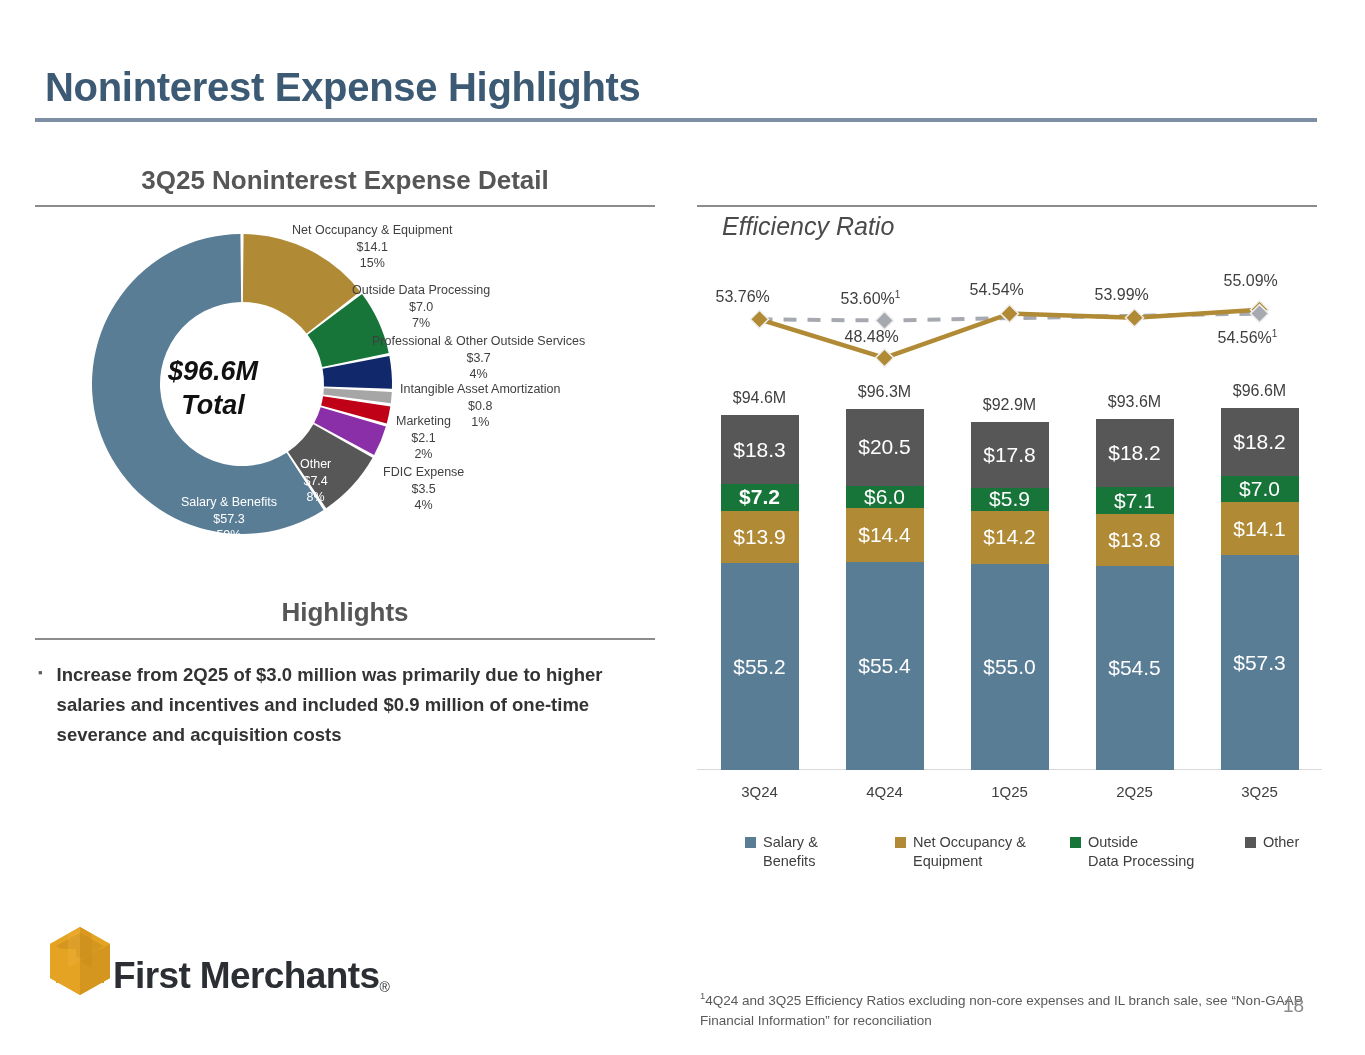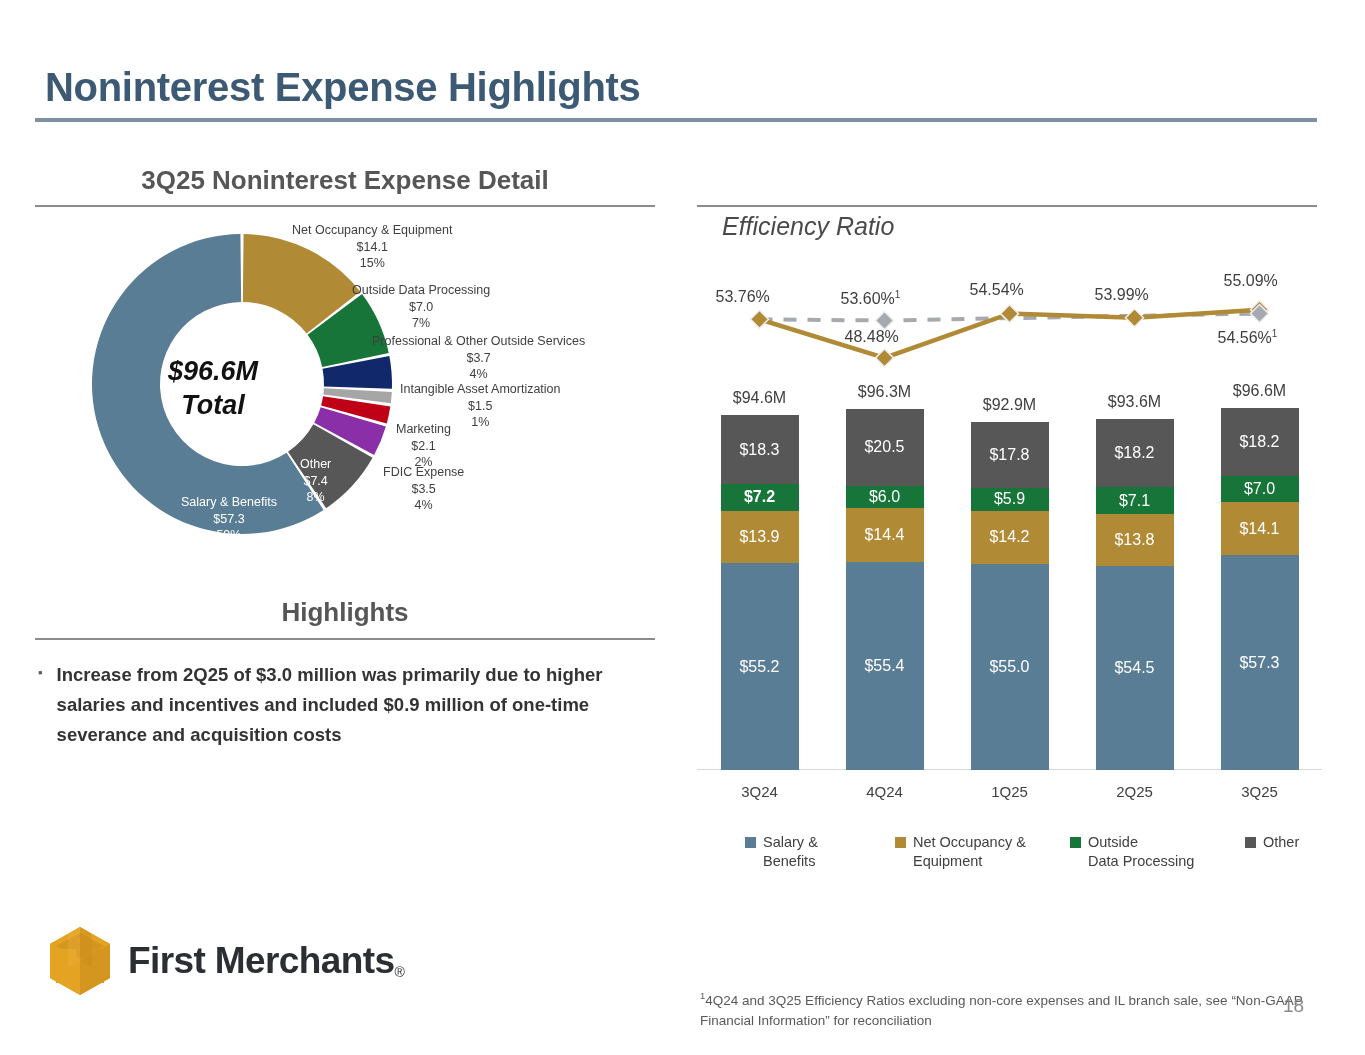--- a/index.html
+++ b/index.html
@@ -52,33 +52,33 @@
   
   .hl-list{position:absolute;left:38px;top:660px;width:610px;}
   .hl-item{display:flex;gap:14px;align-items:flex-start;}
   .hl-bullet{color:#5b5b5b;font-size:13px;line-height:1.95;}
   .hl-text{
     font-size:18.5px;font-weight:bold;color:#333333;line-height:1.62;
     max-width:560px;
   }
 
   
-  #logo{position:absolute;left:48px;top:925px;display:flex;align-items:center;gap:16px;}
+  #logo{position:absolute;left:48px;top:925px;display:flex;align-items:flex-end;gap:1px;}
   #logo-name{font-size:37px;font-weight:bold;color:#2B2F33;letter-spacing:-0.6px;}
   #logo-reg{font-size:14px;color:#2B2F33;vertical-align:sub;}
 
   
   #eff-label{
     position:absolute;left:722px;top:212px;font-size:25px;font-style:italic;color:#4a4a4a;
   }
   #trend-chart{position:absolute;left:697px;top:250px;width:625px;height:580px;}
 
   .bar-col{position:absolute;bottom:60px;width:78px;}
   .seg{position:relative;width:100%;display:flex;align-items:center;justify-content:center;}
-  .seg span{font-size:16px;color:#ffffff;}
+  .seg span{font-size:21px;color:#ffffff;}
   .bar-total{
     position:absolute;width:130px;text-align:center;font-size:16px;
     color:#3f3f3f;font-weight:400;
   }
   .x-tick{
     position:absolute;bottom:30px;width:130px;text-align:center;
     font-size:15px;color:#404040;
   }
   .axis-line{position:absolute;left:0;bottom:60px;width:625px;height:1px;background:#d9d9d9;}
 
@@ -143,25 +143,25 @@
   </div>
 
   <div class="slice-label lbl-c" style="left:372px;top:333px;">
     <span>Professional &amp; Other Outside Services</span>
     <span class="v">$3.7</span>
     <span class="p">4%</span>
   </div>
 
   <div class="slice-label lbl-c" style="left:400px;top:381px;">
     <span>Intangible Asset Amortization</span>
-    <span class="v">$1.5</span>
+    <span class="v">$0.8</span>
     <span class="p">1%</span>
   </div>
 
-  <div class="slice-label lbl-c" style="left:396px;top:413px;margin-top:8px;">
+  <div class="slice-label lbl-c" style="left:396px;top:413px;">
     <span>Marketing</span>
     <span class="v">$2.1</span>
     <span class="p">2%</span>
   </div>
 
   <div class="slice-label lbl-c" style="left:383px;top:464px;">
     <span>FDIC Expense</span>
     <span class="v">$3.5</span>
     <span class="p">4%</span>
   </div>

